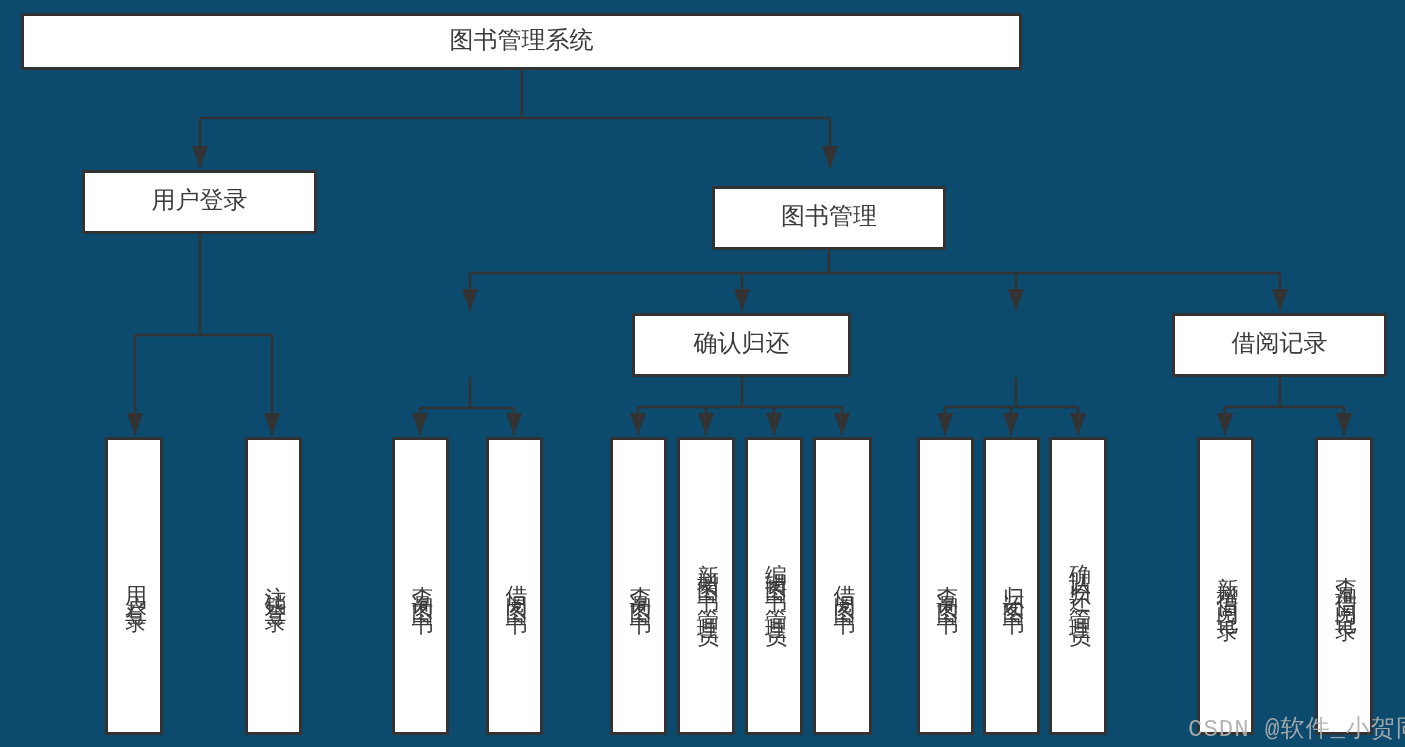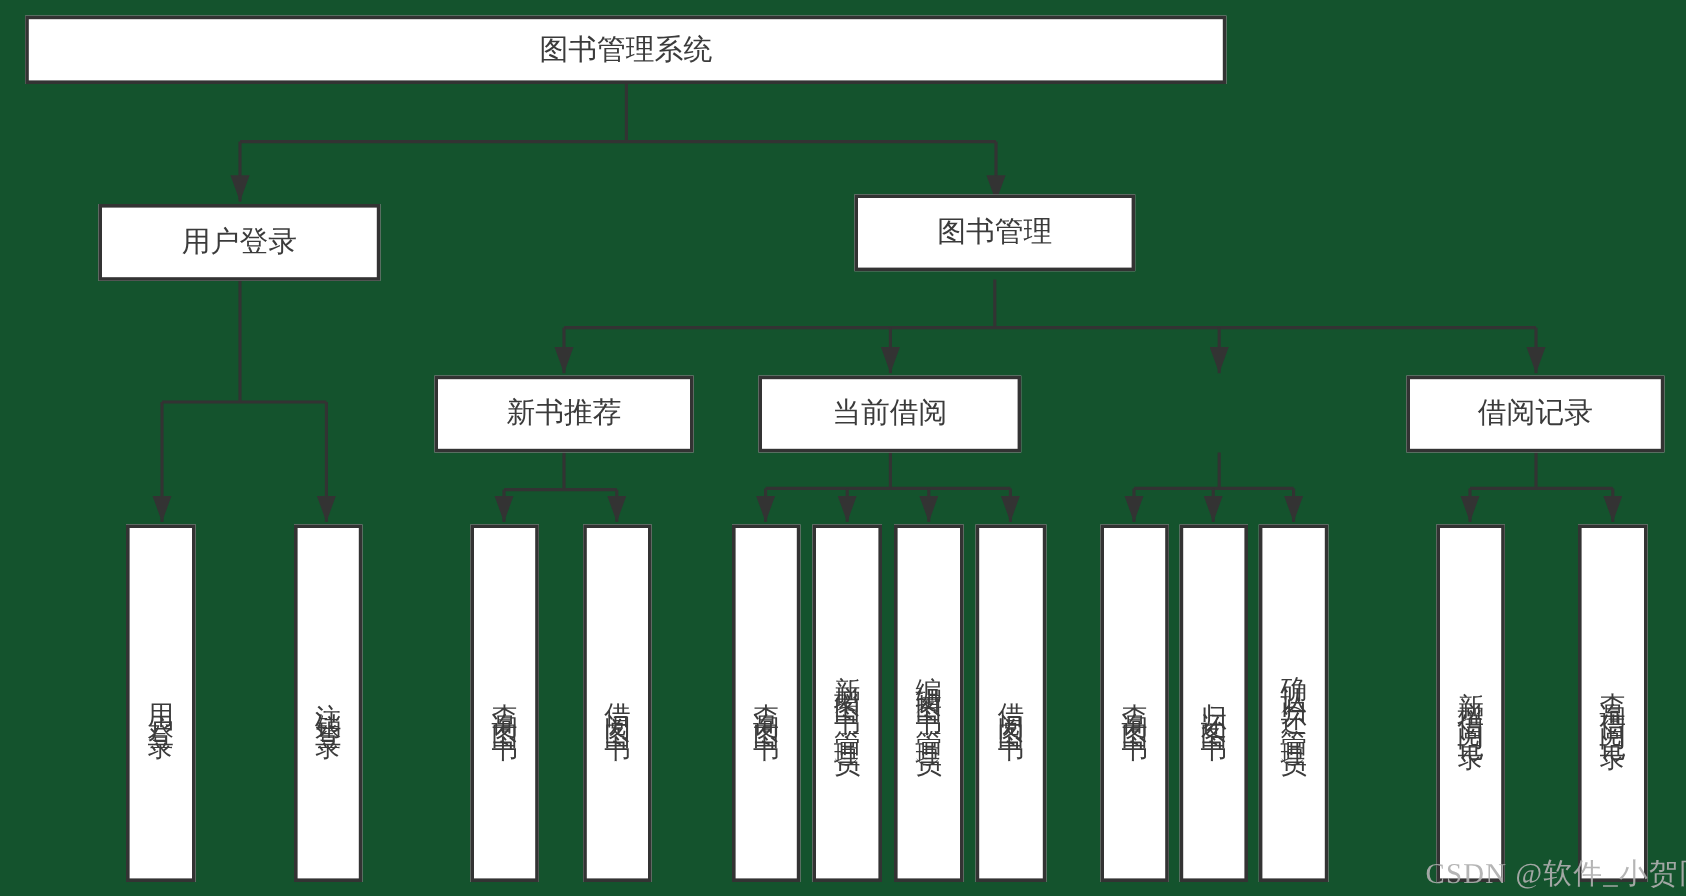--- a/index.html
+++ b/index.html
@@ -1,21 +1,21 @@
 <!DOCTYPE html>
 <html><head>
 <meta charset="utf-8">
 <style>
   html, body { margin: 0; padding: 0; background: #ffffff; }
   #stage {
     position: relative;
     width: 1405px;
     height: 747px;
-    background: #14532d;
-    font-family: Liberation Serif, serif;
+    background: #0c4a6e;
+    font-family: Liberation Mono, monospace;
     overflow: hidden;
   }
   #connectors {
     position: absolute;
     left: 0; top: 0;
     width: 1405px; height: 747px;
   }
   .node {
     position: absolute;
     box-sizing: border-box;
@@ -87,24 +87,23 @@
       <line x1="1011" y1="407" x2="1011" y2="435" marker-end="url(#arrow)"></line>
       <line x1="1078" y1="407" x2="1078" y2="435" marker-end="url(#arrow)"></line>
       <line x1="1225" y1="407" x2="1225" y2="435" marker-end="url(#arrow)"></line>
       <line x1="1344" y1="407" x2="1344" y2="435" marker-end="url(#arrow)"></line>
     </g>
   </svg>
 
   <div class="node" style="left:21px; top:13px; width:1001px; height:57px;">图书管理系统</div>
 
   <div class="node" style="left:82px; top:170px; width:235px; height:64px;">用户登录</div>
-  <div class="node" style="left:712px; top:162px; width:234px; height:64px;">图书管理</div>
+  <div class="node" style="left:712px; top:186px; width:234px; height:64px;">图书管理</div>
 
-  <div class="node" style="left:362px; top:313px; width:216px; height:64px;">新书推荐</div>
-  <div class="node" style="left:632px; top:313px; width:219px; height:64px;">当前借阅</div>
+  <div class="node" style="left:632px; top:313px; width:219px; height:64px;">确认归还</div>
   <div class="node" style="left:1172px; top:313px; width:215px; height:64px;">借阅记录</div>
 
   <div class="node leaf" style="left:105px; top:437px; width:58px; height:298px;">用户登录</div>
   <div class="node leaf" style="left:245px; top:437px; width:57px; height:298px;">注销登录</div>
 
   <div class="node leaf" style="left:392px; top:437px; width:57px; height:298px;">查询图书</div>
   <div class="node leaf" style="left:486px; top:437px; width:57px; height:298px;">借阅图书</div>
 
   <div class="node leaf" style="left:610px; top:437px; width:57px; height:298px;">查询图书</div>
   <div class="node leaf" style="left:677px; top:437px; width:58px; height:298px;">新增图书（管理员）</div>

